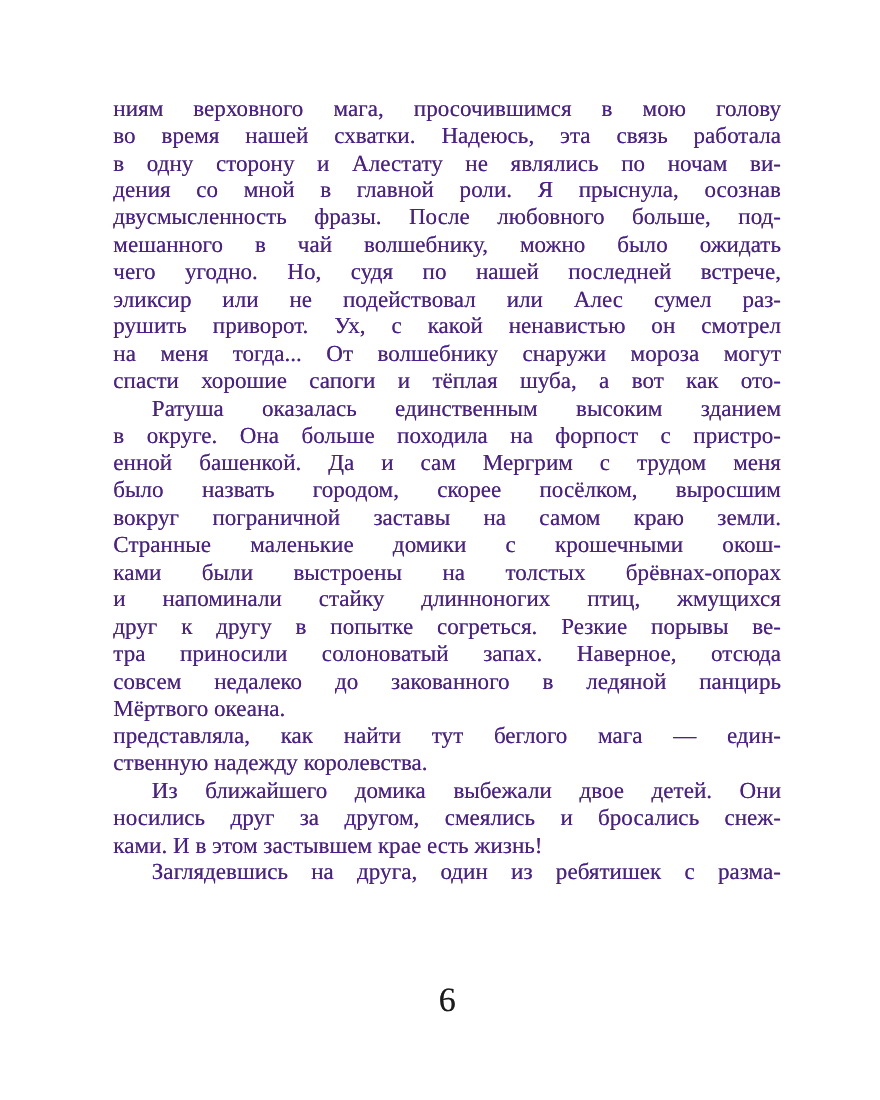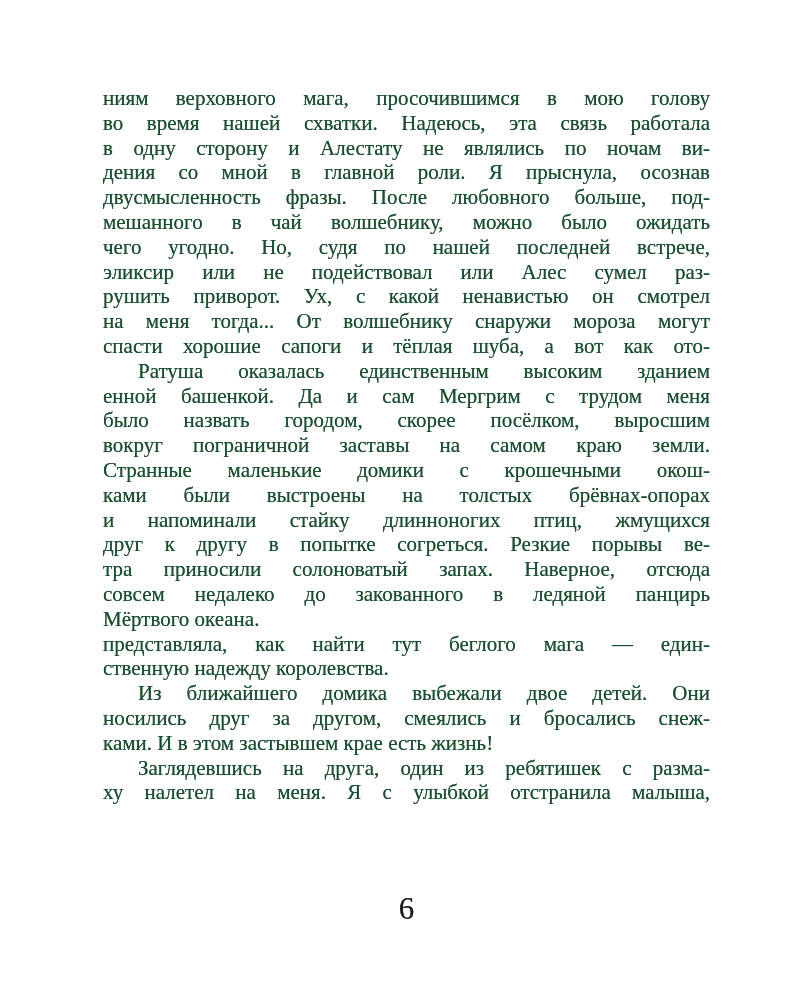--- a/index.html
+++ b/index.html
@@ -13,21 +13,21 @@
     height: 1000px;
     background: #ffffff;
     overflow: hidden;
     font-family: "Liberation Serif", "DejaVu Serif", serif;
   }
   .text-block {
     position: absolute;
     left: 103px;
     top: 86px;
     width: 607px;
-    color: #14532d;
+    color: #4c1d95;
     font-size: 21px;
     line-height: 24.8px;
     text-shadow: 0 0 0.6px rgba(40,40,40,0.75);
   }
   .line {
     text-align: justify;
     text-align-last: justify;
     white-space: normal;
   }
   .line.para-end {
@@ -57,32 +57,32 @@
       <div class="line">в одну сторону и Алестату не являлись по ночам ви-</div>
       <div class="line">дения со мной в главной роли. Я прыснула, осознав</div>
       <div class="line">двусмысленность фразы. После любовного больше, под-</div>
       <div class="line">мешанного в чай волшебнику, можно было ожидать</div>
       <div class="line">чего угодно. Но, судя по нашей последней встрече,</div>
       <div class="line">эликсир или не подействовал или Алес сумел раз-</div>
       <div class="line">рушить приворот. Ух, с какой ненавистью он смотрел</div>
       <div class="line">на меня тогда... От волшебнику снаружи мороза могут</div>
       <div class="line">спасти хорошие сапоги и тёплая шуба, а вот как ото-</div>
       <div class="line indent">Ратуша оказалась единственным высоким зданием</div>
+      <div class="line">в округе. Она больше походила на форпост с пристро-</div>
       <div class="line">енной башенкой. Да и сам Мергрим с трудом меня</div>
       <div class="line">было назвать городом, скорее посёлком, выросшим</div>
       <div class="line">вокруг пограничной заставы на самом краю земли.</div>
       <div class="line">Странные маленькие домики с крошечными окош-</div>
       <div class="line">ками были выстроены на толстых брёвнах-опорах</div>
       <div class="line">и напоминали стайку длинноногих птиц, жмущихся</div>
       <div class="line">друг к другу в попытке согреться. Резкие порывы ве-</div>
       <div class="line">тра приносили солоноватый запах. Наверное, отсюда</div>
       <div class="line">совсем недалеко до закованного в ледяной панцирь</div>
       <div class="line para-end">Мёртвого океана.</div>
       <div class="line">представляла, как найти тут беглого мага — един-</div>
       <div class="line para-end">ственную надежду королевства.</div>
       <div class="line indent">Из ближайшего домика выбежали двое детей. Они</div>
       <div class="line">носились друг за другом, смеялись и бросались снеж-</div>
       <div class="line para-end">ками. И в этом застывшем крае есть жизнь!</div>
       <div class="line indent">Заглядевшись на друга, один из ребятишек с разма-</div>
-      <div class="line">ху налетел на меня. Я с улыбкой отстранила малыша,</div>
     </div>
   <div class="page-number">6</div>
 </div>
 
 </body></html>

